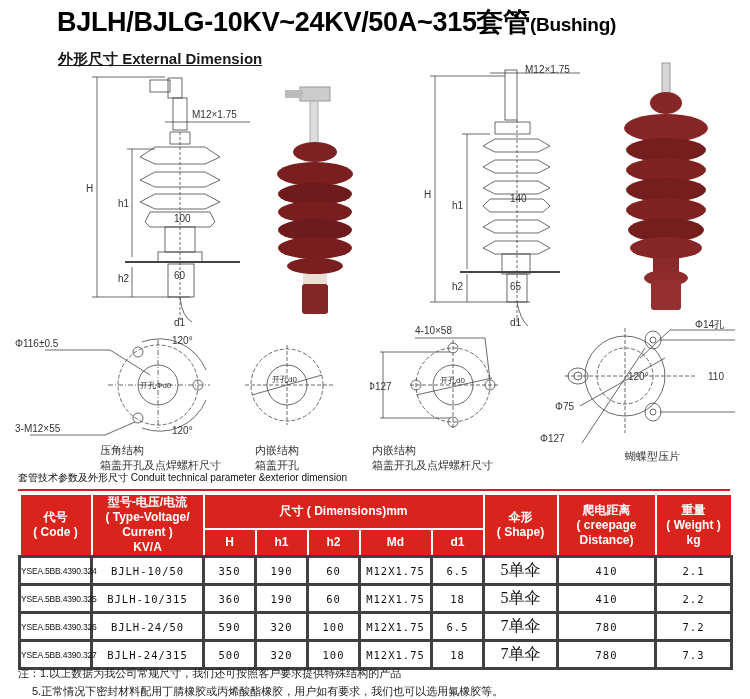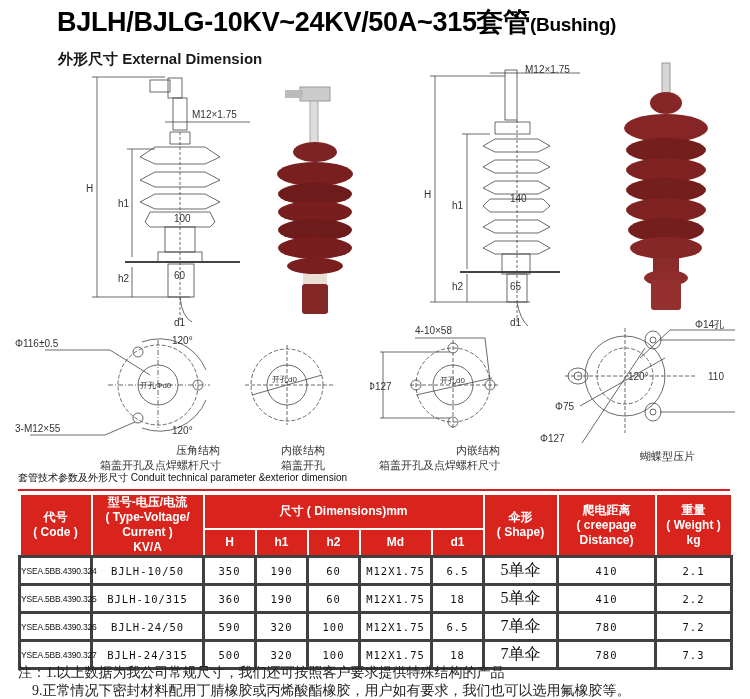--- a/index.html
+++ b/index.html
@@ -1,29 +1,29 @@
 <!DOCTYPE html>
 <html><head>
 <meta charset="utf-8">
 <style>
   html, body { margin:0; padding:0; background:#ffffff; }
   body { width:750px; height:699px; position:relative; overflow:hidden; font-family:"Liberation Sans", sans-serif; color:#111; }
   .title { position:absolute; left:33px; top:4px; font-size:27px; font-weight:bold; letter-spacing:-0.3px; color:#000000; white-space:nowrap;margin-left:24px; }
   .title .sub { font-size:19px; }
-  .subtitle { position:absolute; left:58px; top:50px; font-size:15px; font-weight:bold; color:#1a1a1a; }
+  .subtitle { position:absolute; left:58px; top:50px; font-size:15px; font-weight:bold; color:#1a1a1a;text-decoration:underline; }
   .diagram { position:absolute; }
-  .cap { position:absolute; font-size:11px; color:#333; text-align:right; line-height:15px; white-space:nowrap; }
+  .cap { position:absolute; font-size:11px; color:#333; text-align:left; line-height:15px; white-space:nowrap; }
   .section-title { position:absolute; left:18px; top:471px; font-size:10px; color:#111; white-space:nowrap; }
   .red-rule { position:absolute; left:18px; top:489px; width:712px; height:2px; background:#d42020; }
   table.spec { position:absolute; left:18px; top:493px; width:712px; border-collapse:collapse; table-layout:fixed; }
   table.spec th { background:#d9231d; color:#fff; font-weight:bold; font-size:12px; border:2px solid #fff; text-align:center; line-height:15px; padding:0; }
   table.spec td { font-family:"DejaVu Sans Mono", monospace; font-size:10.5px; color:#111; border:3px solid #404040; text-align:center; height:25px; padding:0; letter-spacing:1px; }
   table.spec td.code { font-family:"Liberation Sans", sans-serif; font-size:8.5px; letter-spacing:-0.2px; }
   table.spec td.shape { font-family:Liberation Serif, serif; font-size:16px; letter-spacing:0;margin-top:13px; }
-  .notes { position:absolute; left:18px; top:664px; font-size:14px; color:#222; line-height:18px;font-family:Liberation Serif, serif; }
+  .notes { position:absolute; left:18px; top:664px; font-size:11px; color:#222; line-height:18px; }
   .notes .n2 { padding-left:14px; }
 </style>
 </head>
 <body>
 
 <div class="title"><span>BJLH/BJLG-10KV~24KV/50A~315套管</span><span class="sub">(Bushing)</span></div>
 <div class="subtitle">外形尺寸 External Dimension</div>
 
 <svg class="diagram" style="left:70px;top:72px" width="180" height="260" viewBox="0 0 180 260" font-family="Liberation Sans, sans-serif" font-size="10" fill="none" stroke="#444" stroke-width="0.8">
   <line x1="27" y1="5" x2="27" y2="225"></line>
@@ -315,14 +315,14 @@
       <td>18</td>
       <td class="shape">7单伞</td>
       <td>780</td>
       <td>7.3</td>
     </tr>
   </tbody>
 </table>
 
 <div class="notes">
   <div>注：1.以上数据为我公司常规尺寸，我们还可按照客户要求提供特殊结构的产品</div>
-  <div class="n2">9.正常情况下密封材料配用丁腈橡胶或丙烯酸酯橡胶，用户如有要求，我们也可以选用氟橡胶等。</div>
+  <div class="n2">5.正常情况下密封材料配用丁腈橡胶或丙烯酸酯橡胶，用户如有要求，我们也可以选用氟橡胶等。</div>
 </div>
 
 </body></html>

